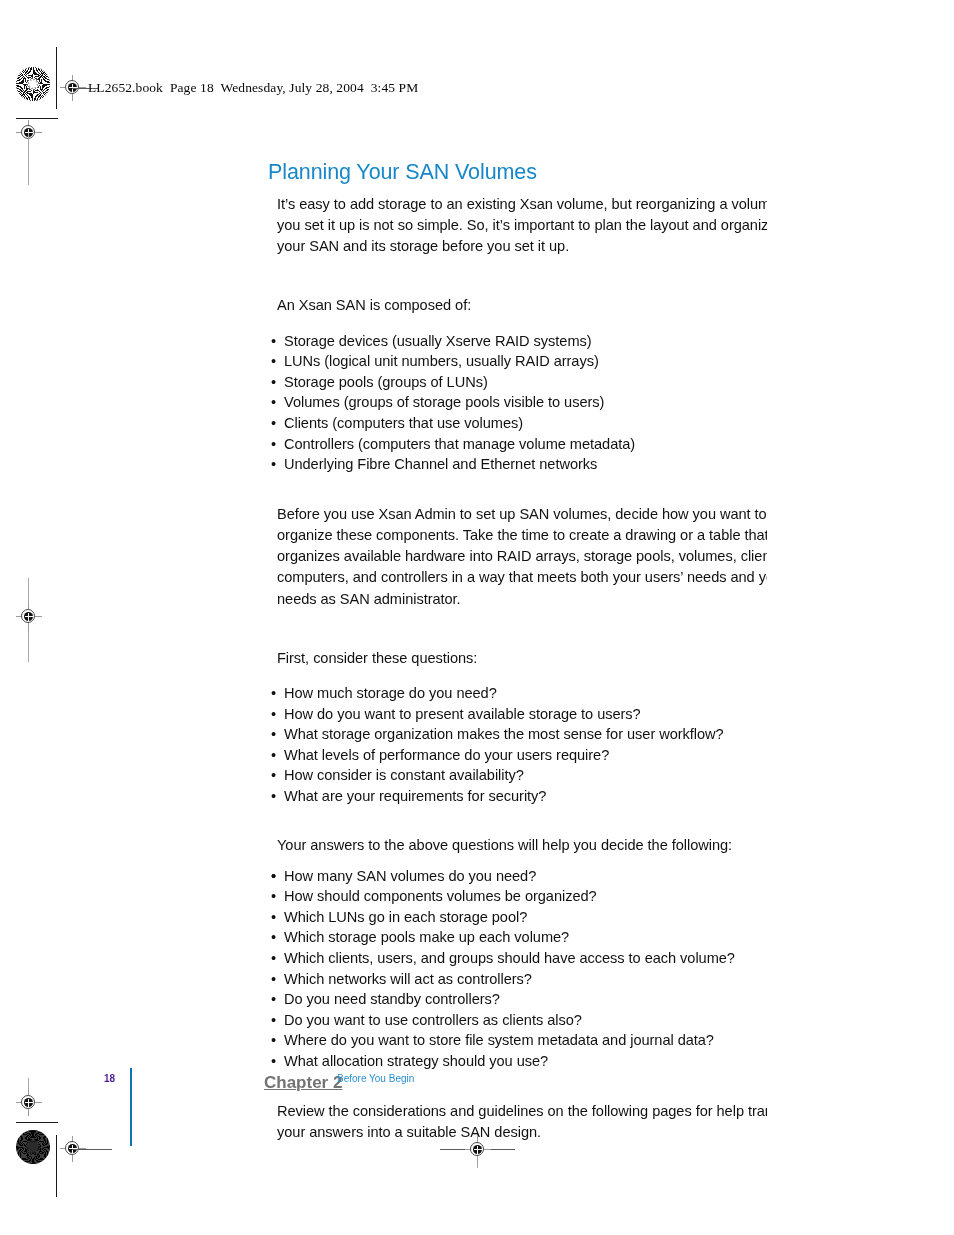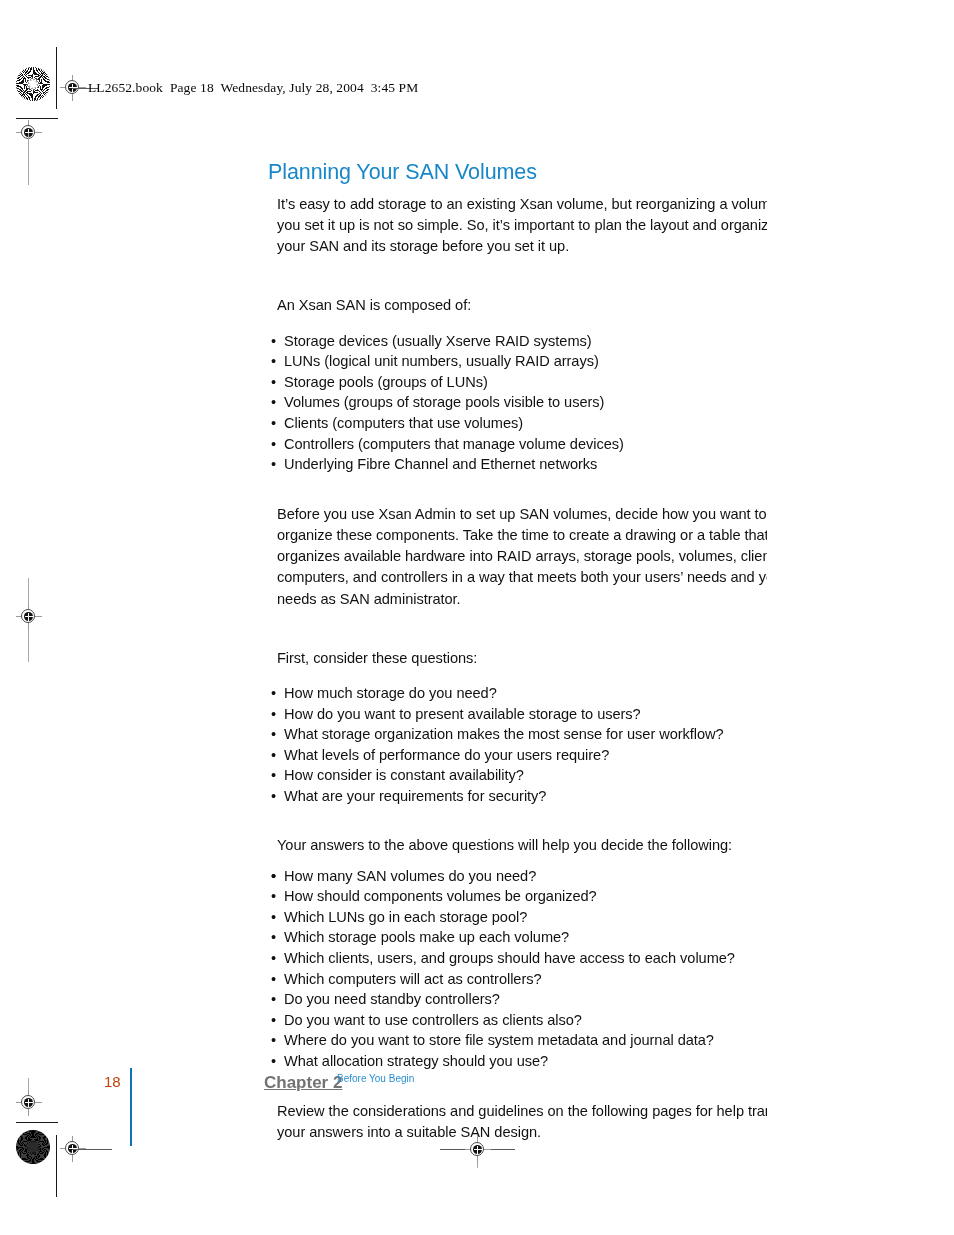--- a/index.html
+++ b/index.html
@@ -171,23 +171,23 @@
     position: absolute;
     left: 104px;
     top: 1070px;
     width: 720px;
     height: 26px;
   }
   .folio {
     position: absolute;
     left: 0;
     top: 3px;
-    font-size: 15px;
-    font-weight: normal;
-    color: #c2410c;
+    font-size: 10px;
+    font-weight: bold;
+    color: #4c1d95;
   }
   .footer-rule {
     position: absolute;
     left: 26px;
     top: -2px;
     width: 2px;
     height: 78px;
     background: #0e74b8;
   }
   .footer-chapter {
@@ -350,21 +350,21 @@
     <p class="para">An Xsan SAN is composed of:</p>
 
     <div class="gap-sm"></div>
 
     <ul class="bullets">
         <li><span class="bullet-dot">•</span><span>Storage devices (usually Xserve RAID systems)</span></li>
         <li><span class="bullet-dot">•</span><span>LUNs (logical unit numbers, usually RAID arrays)</span></li>
         <li><span class="bullet-dot">•</span><span>Storage pools (groups of LUNs)</span></li>
         <li><span class="bullet-dot">•</span><span>Volumes (groups of storage pools visible to users)</span></li>
         <li><span class="bullet-dot">•</span><span>Clients (computers that use volumes)</span></li>
-        <li><span class="bullet-dot">•</span><span>Controllers (computers that manage volume devices)</span></li>
+        <li><span class="bullet-dot">•</span><span>Controllers (computers that manage volume metadata)</span></li>
         <li><span class="bullet-dot">•</span><span>Underlying Fibre Channel and Ethernet networks</span></li>
       </ul>
 
     <div class="gap-lg"></div>
 
     <p class="para">Before you use Xsan Admin to set up SAN volumes, decide how you want to organize these components. Take the time to create a drawing or a table that organizes available hardware into RAID arrays, storage pools, volumes, client computers, and controllers in a way that meets both your users’ needs and your needs as SAN administrator.</p>
 
     <div class="gap-lg"></div>
 
     <p class="para">First, consider these questions:</p>
@@ -384,21 +384,21 @@
 
     <p class="para">Your answers to the above questions will help you decide the following:</p>
 
     <ul class="bullets">
         <li><span class="bullet-dot">•</span></li>
         <li><span class="bullet-dot">•</span><span>How many SAN volumes do you need?</span></li>
         <li><span class="bullet-dot">•</span><span>How should components volumes be organized?</span></li>
         <li><span class="bullet-dot">•</span><span>Which LUNs go in each storage pool?</span></li>
         <li><span class="bullet-dot">•</span><span>Which storage pools make up each volume?</span></li>
         <li><span class="bullet-dot">•</span><span>Which clients, users, and groups should have access to each volume?</span></li>
-        <li><span class="bullet-dot">•</span><span>Which computers will act as controllers?</span></li>
+        <li><span class="bullet-dot">•</span><span>Which networks will act as controllers?</span></li>
         <li><span class="bullet-dot">•</span><span>Do you need standby controllers?</span></li>
         <li><span class="bullet-dot">•</span><span>Do you want to use controllers as clients also?</span></li>
         <li><span class="bullet-dot">•</span><span>Where do you want to store file system metadata and journal data?</span></li>
         <li><span class="bullet-dot">•</span><span>What allocation strategy should you use?</span></li>
       </ul>
 
     <div class="gap-lg"></div>
 
     <p class="para">Review the considerations and guidelines on the following pages for help translating your answers into a suitable SAN design.</p>
   </div>

